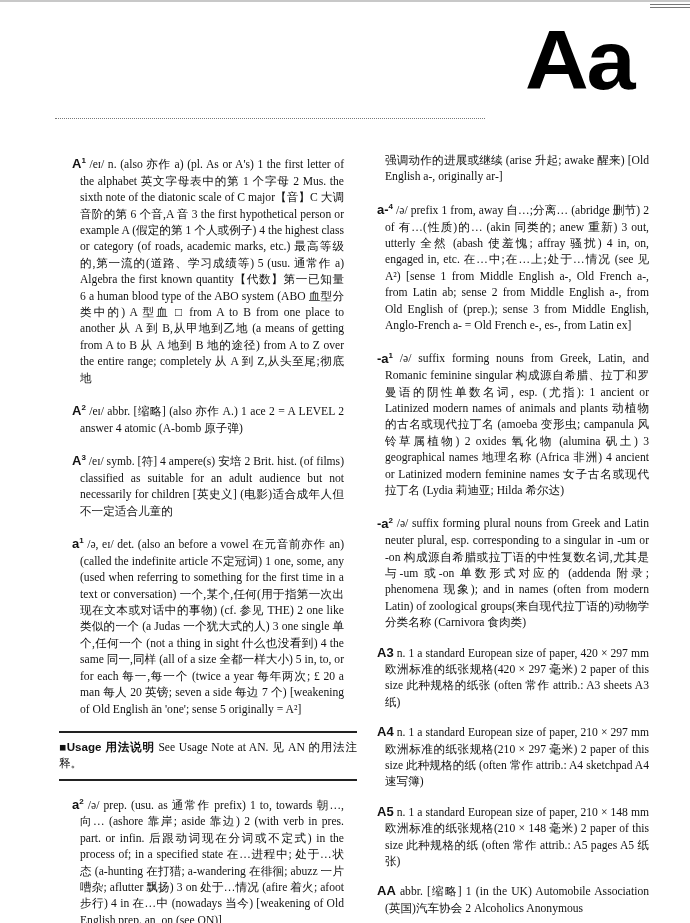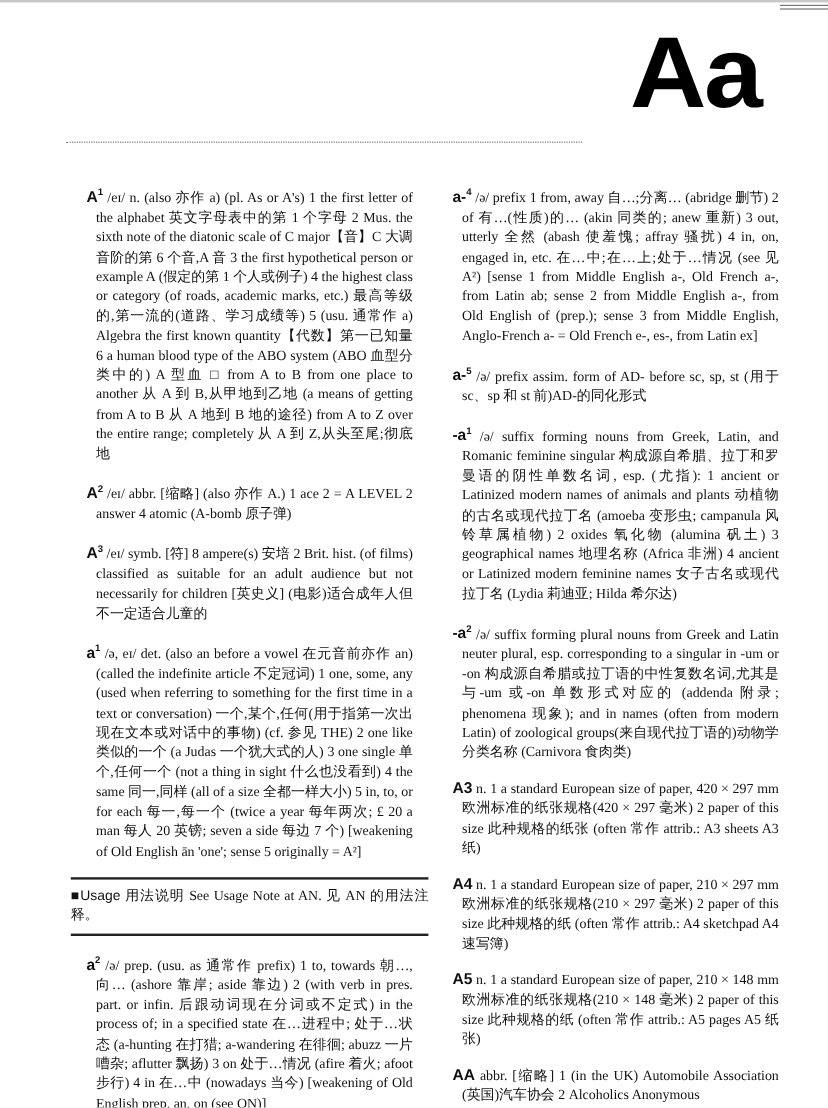--- a/index.html
+++ b/index.html
@@ -11,44 +11,44 @@
   .big-letter{position:absolute;left:525px;top:18px;font-family:"Liberation Sans","DejaVu Sans",sans-serif;
       font-weight:bold;font-size:84px;letter-spacing:-2px;line-height:1;color:#000;transform:scaleX(1.05);transform-origin:left;}
   .dotted-rule{position:absolute;left:55px;top:118px;width:430px;border-top:1px dotted #777;}
   .col{position:absolute;top:140px;width:290px;font-size:11.6px;line-height:16.4px;text-align:justify;}
   .col.left{left:67px;}
   .col.right{left:372px;}
   .entry{margin:13px;}
   .hw{font-family:"Liberation Sans","DejaVu Sans",sans-serif;font-weight:bold;font-size:13px;margin-left:-8px;}
   .hw sup{font-size:8px;}
   .usage{border-top:2px solid #222;border-bottom:2px solid #222;padding:6px 0 6px 0;margin:6px 0 6px -8px;}
-  .usage-title{font-family:"Liberation Sans","DejaVu Sans",sans-serif;font-weight:normal;}
+  .usage-title{font-family:"Liberation Sans","DejaVu Sans",sans-serif;font-weight:bold;}
 </style>
 </head>
 <body>
 
 <div class="top-rule"></div>
 <div class="corner-lines">
     <div></div>
     <div></div>
   </div>
 <div class="big-letter">Aa</div>
 <div class="dotted-rule"></div>
 
 <div class="col left" id="leftcol">
     <p class="entry"><span class="hw"><span>A</span><sup>1</sup></span> <span>/eɪ/ n. (also 亦作 a) (pl. As or A's) 1 the first letter of the alphabet 英文字母表中的第 1 个字母 2 Mus. the sixth note of the diatonic scale of C major【音】C 大调音阶的第 6 个音,A 音 3 the first hypothetical person or example A (假定的第 1 个人或例子) 4 the highest class or category (of roads, academic marks, etc.) 最高等级的,第一流的(道路、学习成绩等) 5 (usu. 通常作 a) Algebra the first known quantity【代数】第一已知量 6 a human blood type of the ABO system (ABO 血型分类中的) A 型血 □ from A to B from one place to another 从 A 到 B,从甲地到乙地 (a means of getting from A to B 从 A 地到 B 地的途径) from A to Z over the entire range; completely 从 A 到 Z,从头至尾;彻底地</span></p>
     <p class="entry"><span class="hw"><span>A</span><sup>2</sup></span> <span>/eɪ/ abbr. [缩略] (also 亦作 A.) 1 ace 2 = A LEVEL 2 answer 4 atomic (A-bomb 原子弹)</span></p>
-    <p class="entry"><span class="hw"><span>A</span><sup>3</sup></span> <span>/eɪ/ symb. [符] 8 ampere(s) 安培 2 Brit. hist. (of films) classified as suitable for an adult audience but not necessarily for children [英史义] (电影)适合成年人但不一定适合儿童的</span></p>
+    <p class="entry"><span class="hw"><span>A</span><sup>3</sup></span> <span>/eɪ/ symb. [符] 4 ampere(s) 安培 2 Brit. hist. (of films) classified as suitable for an adult audience but not necessarily for children [英史义] (电影)适合成年人但不一定适合儿童的</span></p>
     <p class="entry"><span class="hw"><span>a</span><sup>1</sup></span> <span>/ə, eɪ/ det. (also an before a vowel 在元音前亦作 an) (called the indefinite article 不定冠词) 1 one, some, any (used when referring to something for the first time in a text or conversation) 一个,某个,任何(用于指第一次出现在文本或对话中的事物) (cf. 参见 THE) 2 one like 类似的一个 (a Judas 一个犹大式的人) 3 one single 单个,任何一个 (not a thing in sight 什么也没看到) 4 the same 同一,同样 (all of a size 全都一样大小) 5 in, to, or for each 每一,每一个 (twice a year 每年两次; £ 20 a man 每人 20 英镑; seven a side 每边 7 个) [weakening of Old English ān 'one'; sense 5 originally = A²]</span></p>
     <div class="usage"><span class="usage-title">■Usage 用法说明</span> <span>See Usage Note at AN. 见 AN 的用法注释。</span></div>
     <p class="entry"><span class="hw"><span>a</span><sup>2</sup></span> <span>/ə/ prep. (usu. as 通常作 prefix) 1 to, towards 朝…,向… (ashore 靠岸; aside 靠边) 2 (with verb in pres. part. or infin. 后跟动词现在分词或不定式) in the process of; in a specified state 在…进程中; 处于…状态 (a-hunting 在打猎; a-wandering 在徘徊; abuzz 一片嘈杂; aflutter 飘扬) 3 on 处于…情况 (afire 着火; afoot 步行) 4 in 在…中 (nowadays 当今) [weakening of Old English prep. an, on (see ON)]</span></p>
     <p class="entry"><span class="hw"><span>a-</span><sup>1</sup></span> <span>/ɔ, eɪ, æ/ prefix not, without 不…; 无… (amoral 不道德的; agnostic 不可知论者; apetalous 无花瓣的) [Greek a-, or Latin from Greek, or French via Latin from Greek]</span></p>
   </div>
 <div class="col right" id="rightcol">
+    <p class="entry"><span>强调动作的进展或继续 (arise 升起; awake 醒来) [Old English a-, originally ar-]</span></p>
     <p class="entry"><span class="hw"><span>a-</span><sup>4</sup></span> <span>/ə/ prefix 1 from, away 自…;分离… (abridge 删节) 2 of 有…(性质)的… (akin 同类的; anew 重新) 3 out, utterly 全然 (abash 使羞愧; affray 骚扰) 4 in, on, engaged in, etc. 在…中;在…上;处于…情况 (see 见 A²) [sense 1 from Middle English a-, Old French a-, from Latin ab; sense 2 from Middle English a-, from Old English of (prep.); sense 3 from Middle English, Anglo-French a- = Old French e-, es-, from Latin ex]</span></p>
-    <p class="entry"><span class="hw"><span>a-</span><sup>5</sup></span> <span>/ə/ prefix assim. form of AD- before sc, sp, st (用于 sc、sp 和 st 前)AD-的同化形式</span></p>
     <p class="entry"><span class="hw"><span>-a</span><sup>1</sup></span> <span>/ə/ suffix forming nouns from Greek, Latin, and Romanic feminine singular 构成源自希腊、拉丁和罗曼语的阴性单数名词, esp. (尤指): 1 ancient or Latinized modern names of animals and plants 动植物的古名或现代拉丁名 (amoeba 变形虫; campanula 风铃草属植物) 2 oxides 氧化物 (alumina 矾土) 3 geographical names 地理名称 (Africa 非洲) 4 ancient or Latinized modern feminine names 女子古名或现代拉丁名 (Lydia 莉迪亚; Hilda 希尔达)</span></p>
     <p class="entry"><span class="hw"><span>-a</span><sup>2</sup></span> <span>/ə/ suffix forming plural nouns from Greek and Latin neuter plural, esp. corresponding to a singular in -um or -on 构成源自希腊或拉丁语的中性复数名词,尤其是与-um 或-on 单数形式对应的 (addenda 附录; phenomena 现象); and in names (often from modern Latin) of zoological groups(来自现代拉丁语的)动物学分类名称 (Carnivora 食肉类)</span></p>
     <p class="entry"><span class="hw"><span>A3</span></span> <span>n. 1 a standard European size of paper, 420 × 297 mm 欧洲标准的纸张规格(420 × 297 毫米) 2 paper of this size 此种规格的纸张 (often 常作 attrib.: A3 sheets A3 纸)</span></p>
     <p class="entry"><span class="hw"><span>A4</span></span> <span>n. 1 a standard European size of paper, 210 × 297 mm 欧洲标准的纸张规格(210 × 297 毫米) 2 paper of this size 此种规格的纸 (often 常作 attrib.: A4 sketchpad A4 速写簿)</span></p>
     <p class="entry"><span class="hw"><span>A5</span></span> <span>n. 1 a standard European size of paper, 210 × 148 mm 欧洲标准的纸张规格(210 × 148 毫米) 2 paper of this size 此种规格的纸 (often 常作 attrib.: A5 pages A5 纸张)</span></p>
     <p class="entry"><span class="hw"><span>AA</span></span> <span>abbr. [缩略] 1 (in the UK) Automobile Association (英国)汽车协会 2 Alcoholics Anonymous</span></p>
   </div>
 
 </body></html>

